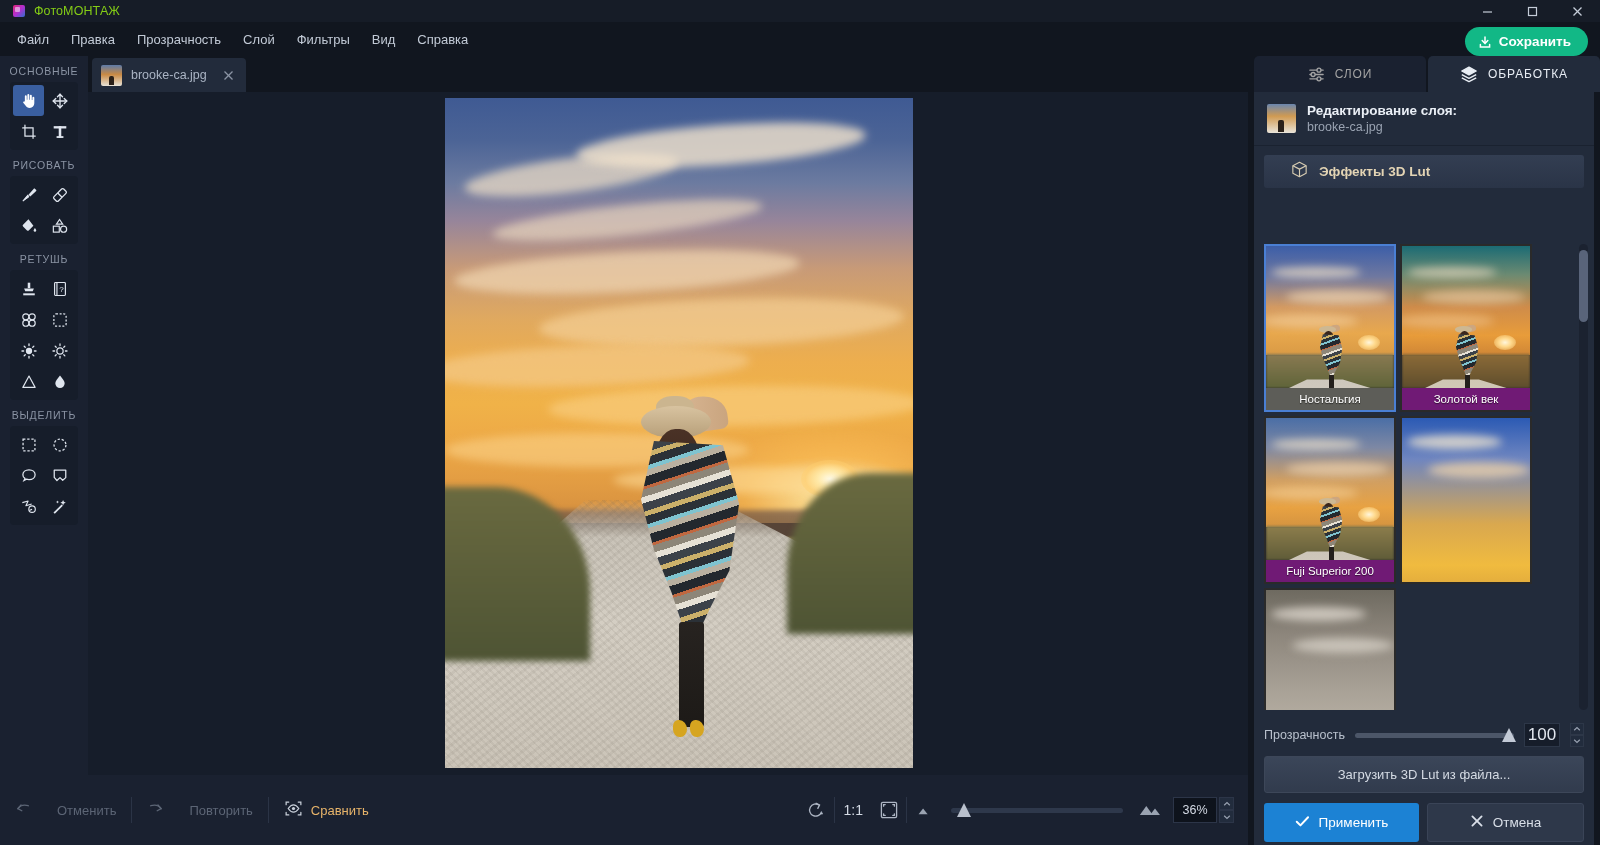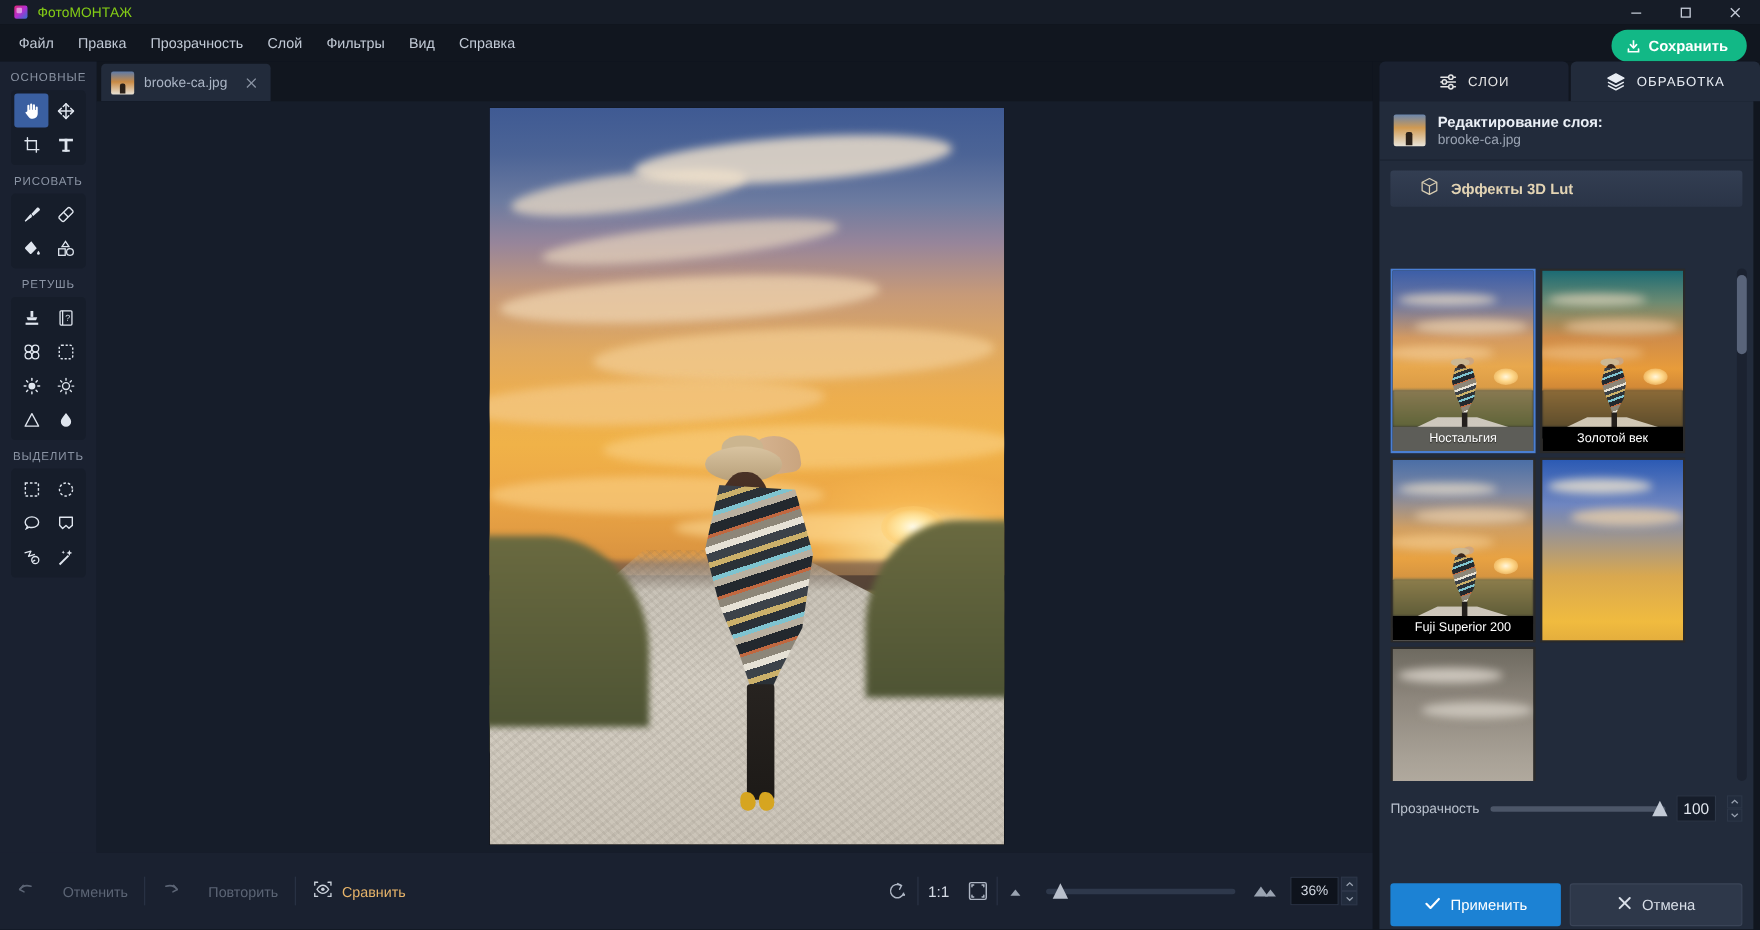--- a/index.html
+++ b/index.html
@@ -253,21 +253,21 @@
   }
 
   
   .right-panel {
     position: absolute; left: 1248px; top: 56px; width: 352px; height: 789px;
     background: #11161f;
   }
   .panel-tabs { display: flex; height: 36px; gap: 2px; padding-left: 6px; }
   .panel-tab {
     flex: 1; display: flex; align-items: center; justify-content: center; gap: 10px;
-    font-size: 12px; letter-spacing: .9px; color: #e5e5e5;
+    font-size: 12px; letter-spacing: .9px; color: #a3a3a3;
     border-radius: 5px 5px 0 0; background: #1a2130;
   }
   .panel-tab.active { background: #222b3b; color: #e8edf4; }
   .panel-tab svg { display:block; }
   .panel-body {
     position: absolute; left: 6px; top: 36px; width: 340px; height: 753px;
     background: #222b3b;
   }
   .layer-head {
     display: flex; align-items: center; gap: 11px; padding: 11px 12px 11px 13px;
@@ -299,21 +299,21 @@
   }
   .lut-grid { display: grid; grid-template-columns: 132px 132px; gap: 4px 4px; }
   .lut-card {
     width: 132px; height: 168px; position: relative; overflow: hidden;
     background: #2a2a2a; border: 2px solid transparent;
   }
   .lut-card.selected { border-color: #4a7fd4; }
   .lut-img { position: absolute; left: 0; top: 0; right: 0; height: 171px; overflow: hidden; }
   .lut-name {
     position: absolute; left: 0; right: 0; bottom: 0; height: 22px;
-    background: #000000; color: #fff; font-size: 11.5px;
+    background: #701a75; color: #fff; font-size: 11.5px;
     display: flex; align-items: center; justify-content: center;
     text-shadow: 0 1px 1px rgba(0,0,0,.6);
   }
   .lut-card.selected .lut-name { background: #5d5d58; }
   
   .mini { position: absolute; inset: 0; }
   .mini .m-sky { position:absolute; left:0; top:0; width:100%; height:64%; }
   .mini .m-sun { position:absolute; left:72%; top:52%; width:22px; height:15px; border-radius:50%;
                  background: radial-gradient(ellipse at center,#fff6dc 0%,#ffd98c 40%,rgba(255,200,100,0) 100%); }
   .mini .m-field { position:absolute; left:0; top:63%; width:100%; height:20%; filter: blur(1px); }
@@ -346,21 +346,21 @@
   .op-track { flex: 1; height: 5px; background: #4c5668; border-radius: 3px; position: relative; }
   .op-knob {
     position: absolute; right: -2px; top: -5px; width: 0; height: 0;
     border-left: 7px solid transparent; border-right: 7px solid transparent;
     border-bottom: 14px solid #c3cad6;
   }
   .op-box {
     width: 36px; height: 24px; background: #161d2a; border: 1px solid #2d3purple;
     border: 1px solid #2d3banana; border: 1px solid #2d3748;
     display:flex; align-items:center; justify-content:center;
-    font-size: 14px; color: #e1e6ee;
+    font-size: 17px; color: #e1e6ee;
   }
   .op-spin { display:flex; flex-direction:column; }
   .op-spin div {
     width: 14px; height: 12px; background:#222c3d; border:1px solid #2d3748;
     display:flex; align-items:center; justify-content:center; color:#99a2b1;
   }
 
   .load-lut-btn {
     position: absolute; left: 10px; top: 664px; width: 320px; height: 37px;
     background: linear-gradient(180deg,#3b4659 0%, #313b4d 100%);
@@ -913,20 +913,23 @@
               </svg>
           </div>
           <div>
             <svg width="8" height="6" viewBox="0 0 8 6" fill="none" stroke="currentColor" stroke-width="1.2">
                 <polyline points="1.2,1.8 4,4.4 6.8,1.8"></polyline>
               </svg>
           </div>
         </div>
       </div>
 
+      <div class="load-lut-btn">
+        <span>Загрузить 3D Lut из файла...</span>
+      </div>
 
       <div class="panel-actions">
         <div class="btn-apply">
           <span>
             <svg width="15" height="13" viewBox="0 0 16 14" fill="none" stroke="#fff" stroke-width="2.1" stroke-linecap="round" stroke-linejoin="round">
               <polyline points="1.8,7.2 5.8,11.2 14,2.4"></polyline>
             </svg>
           </span>
           <span>Применить</span>
         </div>

